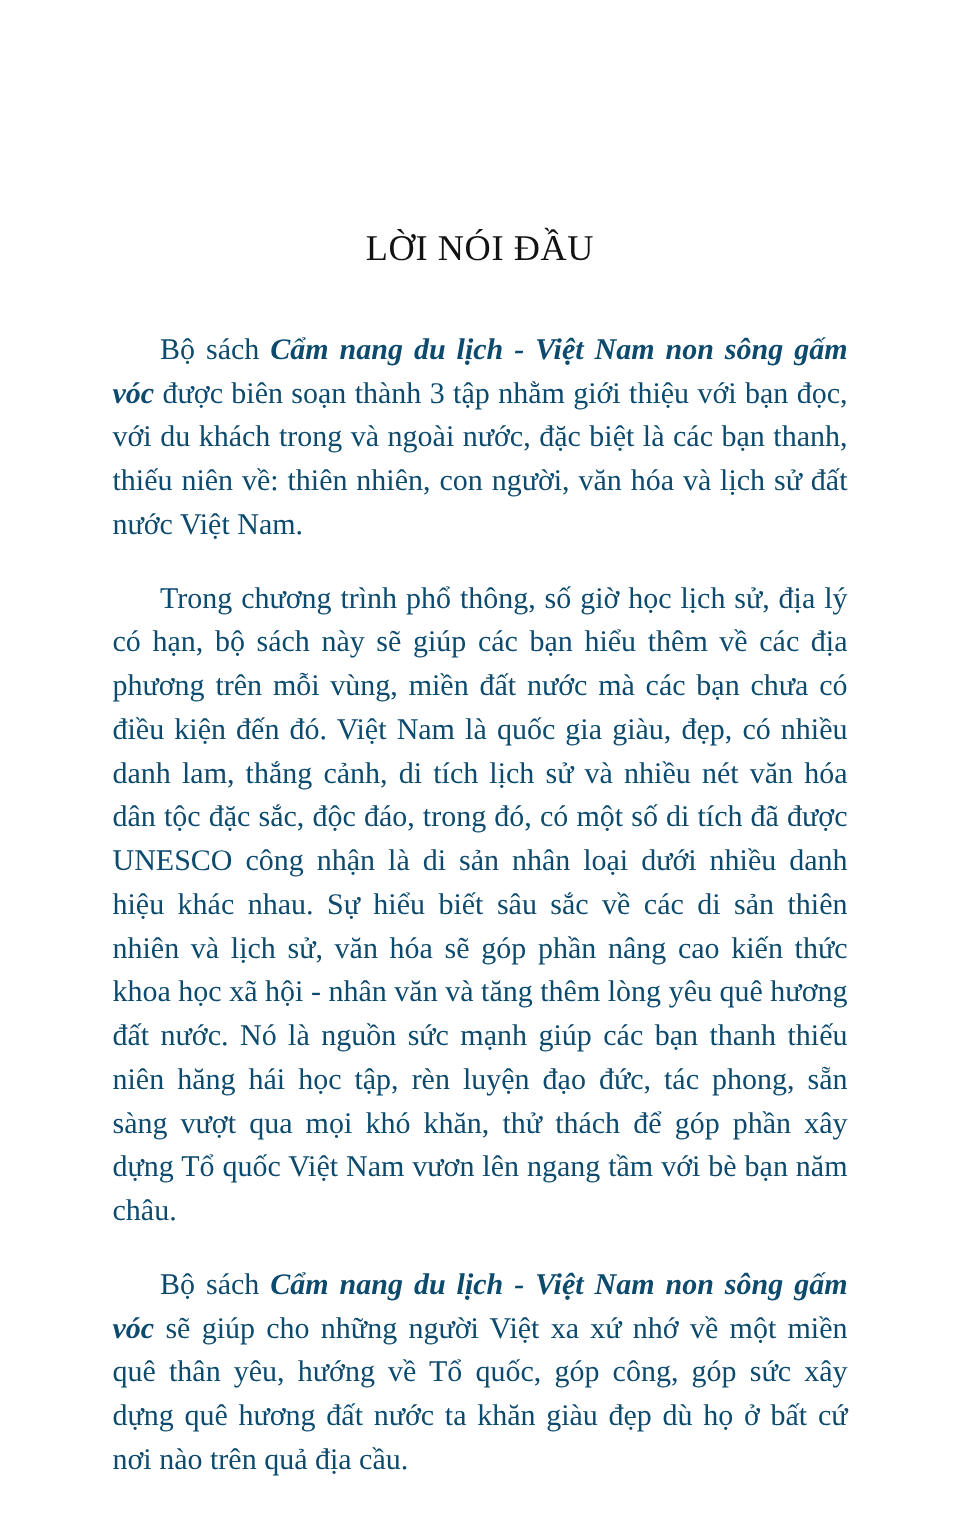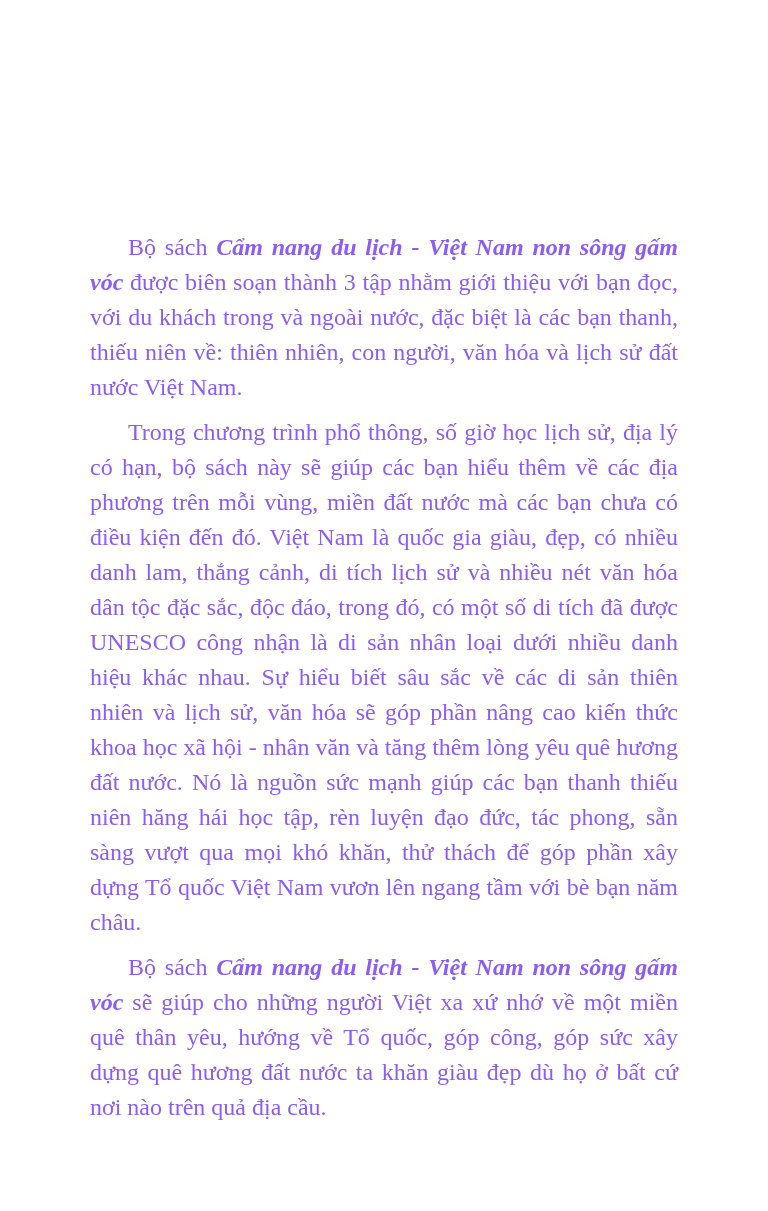--- a/index.html
+++ b/index.html
@@ -29,36 +29,37 @@
     line-height: 33px;
     text-align: center;
     letter-spacing: 0.5px;
     color: #121212;
   }
   .text-body {
     margin-top: 47px;
     font-size: 24px;
     line-height: 35px;
     text-align: justify;
-    color: #8b5cf6;
+    color: #0c4a6e;
   }
   .para {
     margin: 0;
     text-indent: 38px;
   }
   .para + .para {
-    margin-top: 10px;
+    margin-top: 24px;
   }
   .series-title {
     font-style: italic;
     font-weight: bold;
   }
 </style>
 </head>
 <body>
 
 <div class="book-page">
+  <h1 class="chapter-title">LỜI NÓI ĐẦU</h1>
   <div class="text-body">
       <p class="para"><span>Bộ sách </span><span class="series-title">Cẩm nang du lịch - Việt Nam non sông gấm vóc</span><span> được biên soạn thành 3 tập nhằm giới thiệu với bạn đọc, với du khách trong và ngoài nước, đặc biệt là các bạn thanh, thiếu niên về: thiên nhiên, con người, văn hóa và lịch sử đất nước Việt Nam.</span></p>
       <p class="para"><span>Trong chương trình phổ thông, số giờ học lịch sử, địa lý có hạn, bộ sách này sẽ giúp các bạn hiểu thêm về các địa phương trên mỗi vùng, miền đất nước mà các bạn chưa có điều kiện đến đó. Việt Nam là quốc gia giàu, đẹp, có nhiều danh lam, thắng cảnh, di tích lịch sử và nhiều nét văn hóa dân tộc đặc sắc, độc đáo, trong đó, có một số di tích đã được UNESCO công nhận là di sản nhân loại dưới nhiều danh hiệu khác nhau. Sự hiểu biết sâu sắc về các di sản thiên nhiên và lịch sử, văn hóa sẽ góp phần nâng cao kiến thức khoa học xã hội - nhân văn và tăng thêm lòng yêu quê hương đất nước. Nó là nguồn sức mạnh giúp các bạn thanh thiếu niên hăng hái học tập, rèn luyện đạo đức, tác phong, sẵn sàng vượt qua mọi khó khăn, thử thách để góp phần xây dựng Tổ quốc Việt Nam vươn lên ngang tầm với bè bạn năm châu.</span></p>
       <p class="para"><span>Bộ sách </span><span class="series-title">Cẩm nang du lịch - Việt Nam non sông gấm vóc</span><span> sẽ giúp cho những người Việt xa xứ nhớ về một miền quê thân yêu, hướng về Tổ quốc, góp công, góp sức xây dựng quê hương đất nước ta khăn giàu đẹp dù họ ở bất cứ nơi nào trên quả địa cầu.</span></p>
     </div>
 </div>
 
 </body></html>

